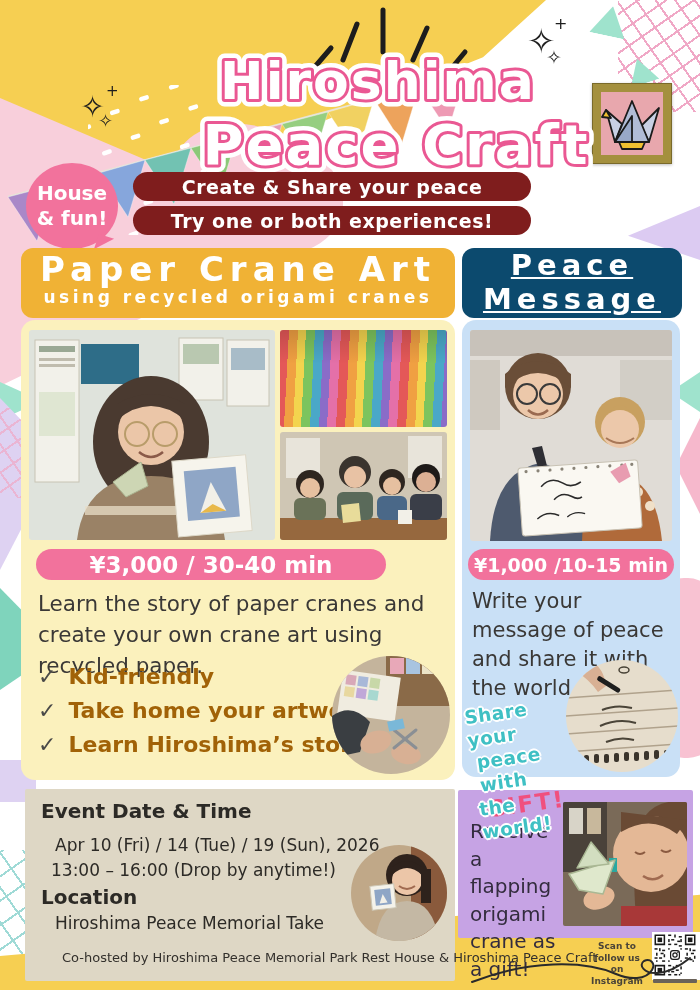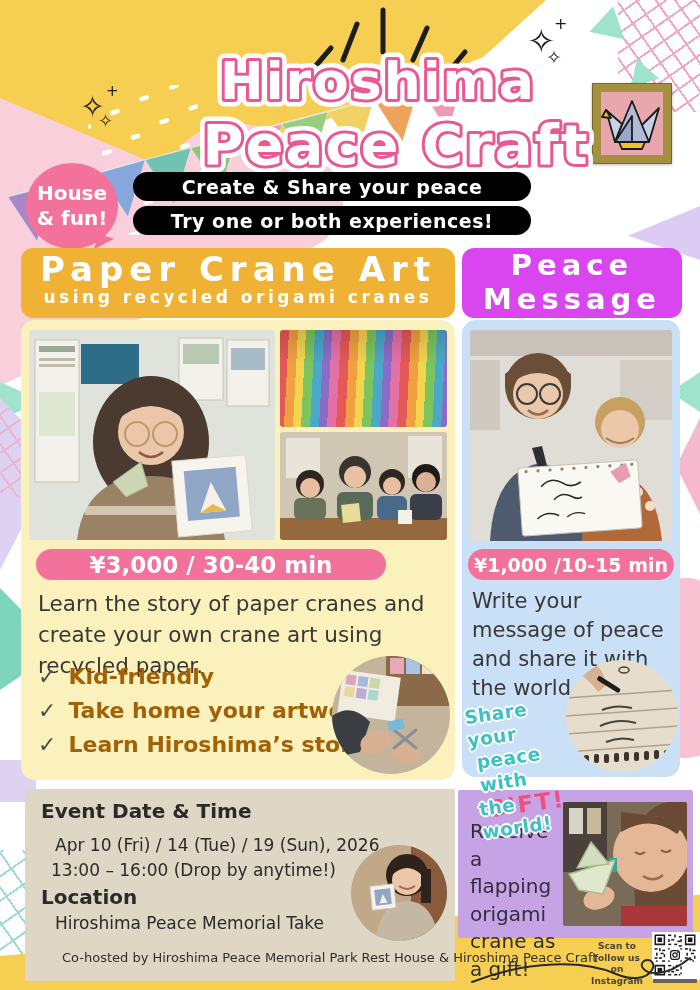--- a/index.html
+++ b/index.html
@@ -23,34 +23,34 @@
   .footer-band{left:-24px;top:958px;width:790px;height:95px;background:#f6cf52;
       transform:rotate(-5deg);transform-origin:0 0;z-index:2;}
   
   .title-svg text{font-family:"DejaVu Sans","Liberation Sans",sans-serif;font-weight:bold;
       text-anchor:middle;letter-spacing:2px;}
   .t-back{fill:#fff;stroke:#fff;stroke-width:15;stroke-linejoin:round;paint-order:stroke;}
   .t-front{fill:#fff;stroke:#ea5893;stroke-width:6;stroke-linejoin:round;paint-order:stroke;}
   .t1{font-size:52px;} .t2{font-size:56px;}
   .sparkle{color:#1d1d1d;z-index:2;line-height:1;}
   
-  .banner-pill{left:133px;width:398px;height:29px;background:#000000;border-radius:15px;
+  .banner-pill{left:133px;width:398px;height:29px;background:#7f1d1d;border-radius:15px;
       color:#fff;font-size:19px;font-weight:600;display:flex;align-items:center;
       justify-content:center;z-index:2;letter-spacing:0.5px;}
   .badge{left:26px;top:163px;width:92px;height:86px;background:#f2729c;border-radius:50%;
       color:#fff;display:flex;flex-direction:column;align-items:center;justify-content:center;
       font-size:20px;font-weight:600;line-height:1.25;z-index:2;}
   .badge-tail{left:96px;top:236px;width:0;height:0;border-left:16px solid #f2729c;
       border-bottom:16px solid transparent;transform:rotate(18deg);z-index:2;}
   .badge-dot{left:118px;top:248px;width:10px;height:10px;border-radius:50%;background:#f2729c;z-index:2;}
   .small-dot{left:369px;top:261px;width:9px;height:9px;border-radius:50%;background:#e84a9a;z-index:2;}
   
   .col-header{border-radius:12px;color:#fff;text-align:center;z-index:2;}
   .lh{left:21px;top:248px;width:434px;height:70px;background:#f0b235;}
-  .rh{left:462px;top:248px;width:220px;height:70px;background:#d946ef;}
+  .rh{left:462px;top:248px;width:220px;height:70px;background:#0c4a6e;text-decoration:underline;}
   .lh .big{font-size:34px;font-weight:bold;letter-spacing:6px;margin-top:1px;}
   .lh .sub{font-size:17px;font-weight:600;letter-spacing:3.5px;margin-top:-2px;}
   .rh div{font-size:29px;font-weight:bold;letter-spacing:5px;line-height:1.15;margin-top:1px;}
   .panel{border-radius:14px;z-index:2;}
   .lp{left:21px;top:320px;width:434px;height:460px;background:#fbf1bd;}
   .rp{left:462px;top:320px;width:218px;height:457px;background:#c9e0f6;}
   .photo{position:absolute;overflow:hidden;border-radius:3px;z-index:3;}
   .price-pill{position:absolute;background:#f2729c;border-radius:16px;color:#fff;
       font-weight:600;display:flex;align-items:center;justify-content:center;z-index:3;white-space:nowrap;}
   .desc{position:absolute;color:#3a3836;z-index:3;}

